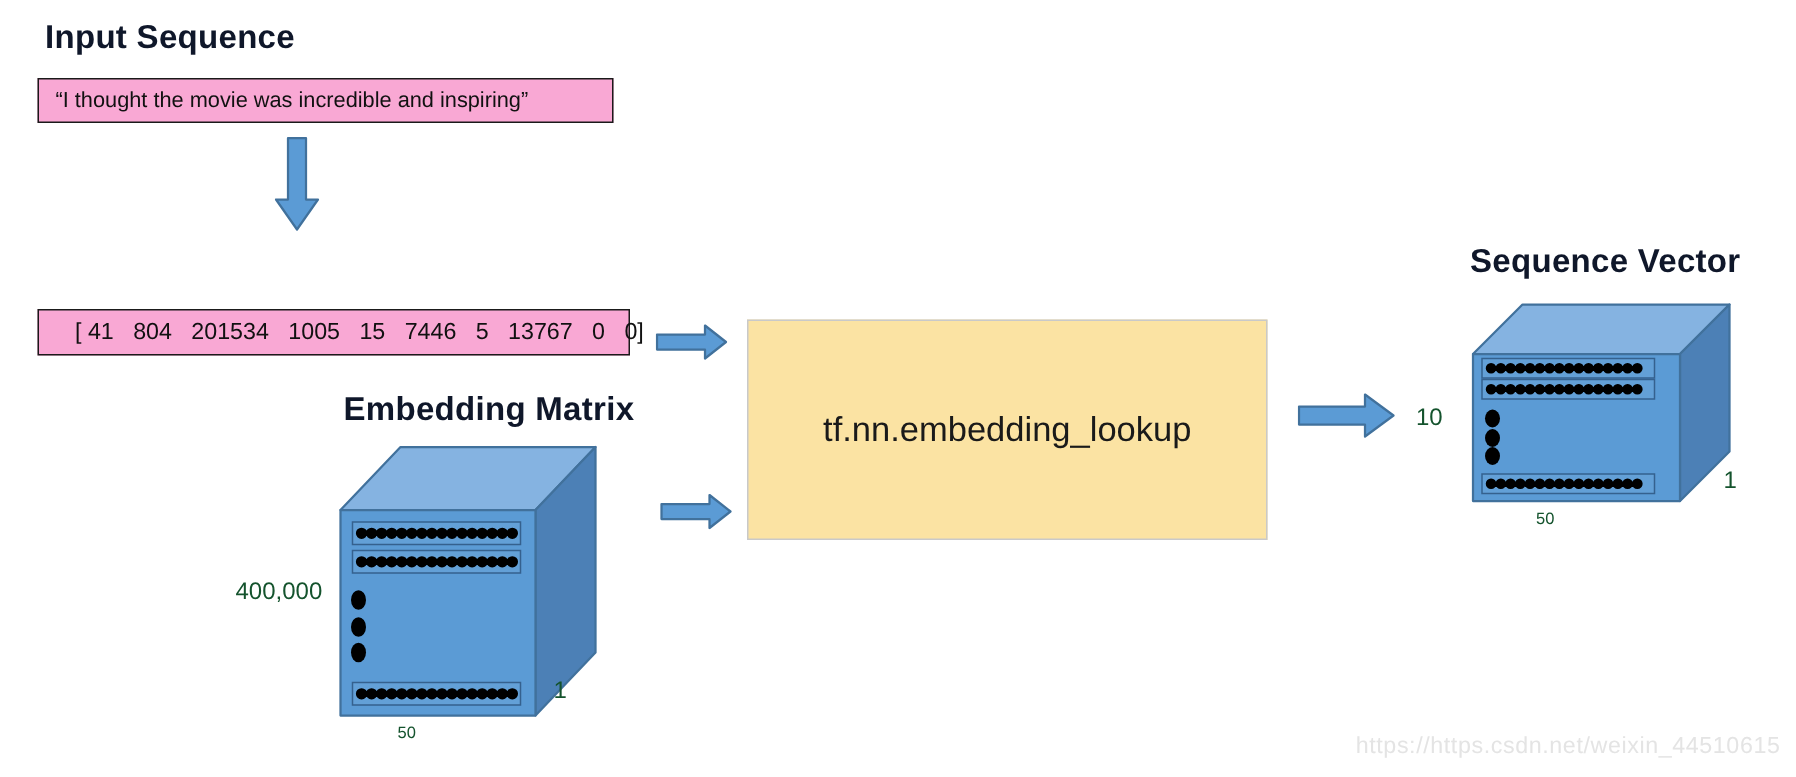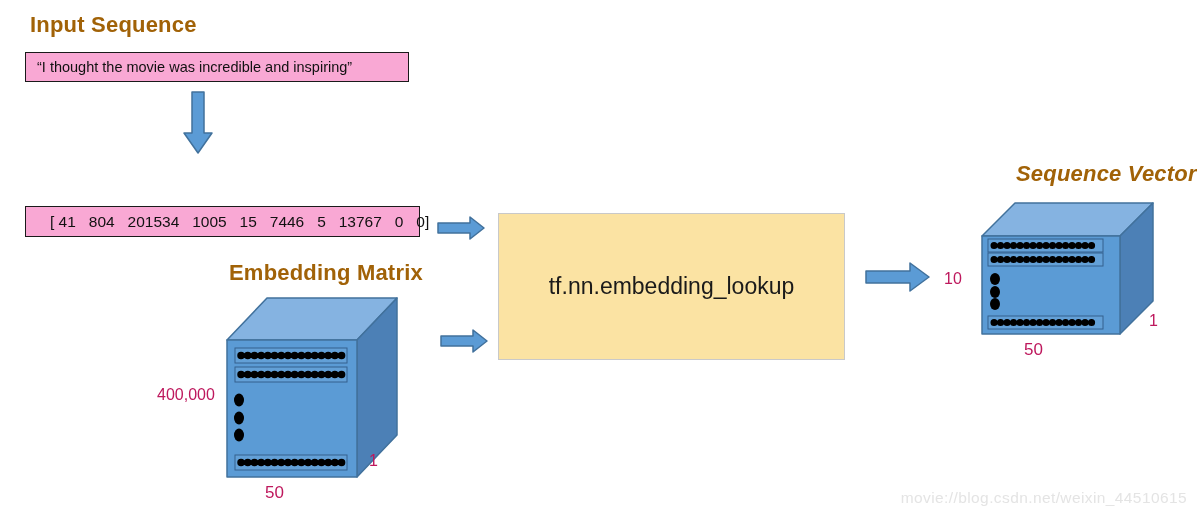--- a/index.html
+++ b/index.html
@@ -2,36 +2,36 @@
 <html><head>
 <meta charset="utf-8">
 <style>
   html,body{margin:0;padding:0;background:#fff;}
   .canvas{
     position:relative;width:1197px;height:518px;background:#ffffff;
     font-family:"Liberation Sans",sans-serif;overflow:hidden;
   }
   .abs{position:absolute;}
   .title{
-    font-size:22px;font-weight:bold;color:#a16207;white-space:nowrap;
+    font-size:22px;font-weight:bold;color:#0f172a;white-space:nowrap;
     letter-spacing:0.2px;
   }
   .text-box{
     background:#f9a8d4;border:1px solid #1a1a1a;display:flex;align-items:center;
     color:#111;box-sizing:border-box;
   }
   .input-box{left:25px;top:52px;width:384px;height:30px;font-size:14.5px;padding-left:11px;}
   .int-box{left:25px;top:206px;width:395px;height:31px;font-size:15.5px;padding-left:24px;white-space:pre;}
   .lookup-box{
     left:498px;top:213px;width:347px;height:147px;background:#FBE3A3;
     border:1px solid #C9C9C9;display:flex;align-items:center;justify-content:center;
     font-size:23px;color:#1a1a1a;box-sizing:border-box;
   }
-  .dim-label{font-size:16px;color:#be185d;white-space:nowrap;}
-  .dim-label.big{font-size:17px;}
+  .dim-label{font-size:16px;color:#14532d;white-space:nowrap;}
+  .dim-label.big{font-size:11px;}
   .arrow-shape{fill:#5B9BD5;stroke:#41719C;stroke-width:1.5;stroke-linejoin:round;}
   .cube-stroke{stroke:#41719C;stroke-width:1.5;stroke-linejoin:round;}
   .dot-row-rect{fill:rgba(255,255,255,0.05);stroke:#35618E;stroke-width:1;}
   .dot-line{stroke:#000;stroke-linecap:round;fill:none;}
   .ellipsis-dot{fill:#000;}
   .watermark{
     right:10px;top:489px;font-size:15.5px;color:#E4E4E4;letter-spacing:0.4px;
     white-space:nowrap;
   }
 </style>
@@ -85,21 +85,21 @@
   <div class="abs dim-label big" style="left:265px;top:483px;">50</div>
 
   <svg class="abs" style="left:440px;top:329px;" width="48" height="24" viewBox="0 0 48 24">
     <polygon class="arrow-shape" points="1,7 33,7 33,1 47,12 33,23 33,17 1,17" fill="#5B9BD5"></polygon>
   </svg>
 
   <svg class="abs" style="left:865px;top:262px;" width="65" height="30" viewBox="0 0 65 30">
     <polygon class="arrow-shape" points="1,9 45,9 45,1 64,15 45,29 45,21 1,21" fill="#5B9BD5"></polygon>
   </svg>
 
-  <div class="abs title" style="left:1016px;top:161px;font-style:italic;">Sequence Vector</div>
+  <div class="abs title" style="left:980px;top:161px;">Sequence Vector</div>
 
   <div class="abs dim-label" style="left:944px;top:270px;">10</div>
 
   <svg class="abs" style="left:980px;top:201px;" width="175" height="136" viewBox="0 0 175 136">
     <polygon class="cube-stroke" points="2,35 35,2 173,2 140,35" fill="#85B3E1"></polygon>
     <polygon class="cube-stroke" points="140,35 173,2 173,100 140,133" fill="#4C80B6"></polygon>
     <rect class="cube-stroke" x="2" y="35" width="138" height="98" fill="#5B9BD5"></rect>
     <rect class="dot-row-rect" x="8" y="38" width="115" height="13"></rect>
     <line class="dot-line" x1="14" y1="44.5" x2="117" y2="44.5" stroke-width="7" stroke-dasharray="0.1 6.4"></line>
     <rect class="dot-row-rect" x="8" y="52" width="115" height="13"></rect>
@@ -107,15 +107,15 @@
     <ellipse class="ellipsis-dot" cx="15" cy="78" rx="5" ry="6"></ellipse>
     <ellipse class="ellipsis-dot" cx="15" cy="91" rx="5" ry="6"></ellipse>
     <ellipse class="ellipsis-dot" cx="15" cy="103" rx="5" ry="6"></ellipse>
     <rect class="dot-row-rect" x="8" y="115" width="115" height="13"></rect>
     <line class="dot-line" x1="14" y1="121.5" x2="117" y2="121.5" stroke-width="7" stroke-dasharray="0.1 6.4"></line>
   </svg>
 
   <div class="abs dim-label" style="left:1149px;top:312px;">1</div>
   <div class="abs dim-label big" style="left:1024px;top:340px;">50</div>
 
-  <div class="abs watermark">movie://blog.csdn.net/weixin_44510615</div>
+  <div class="abs watermark">https://https.csdn.net/weixin_44510615</div>
 
 </div>
 
 </body></html>

